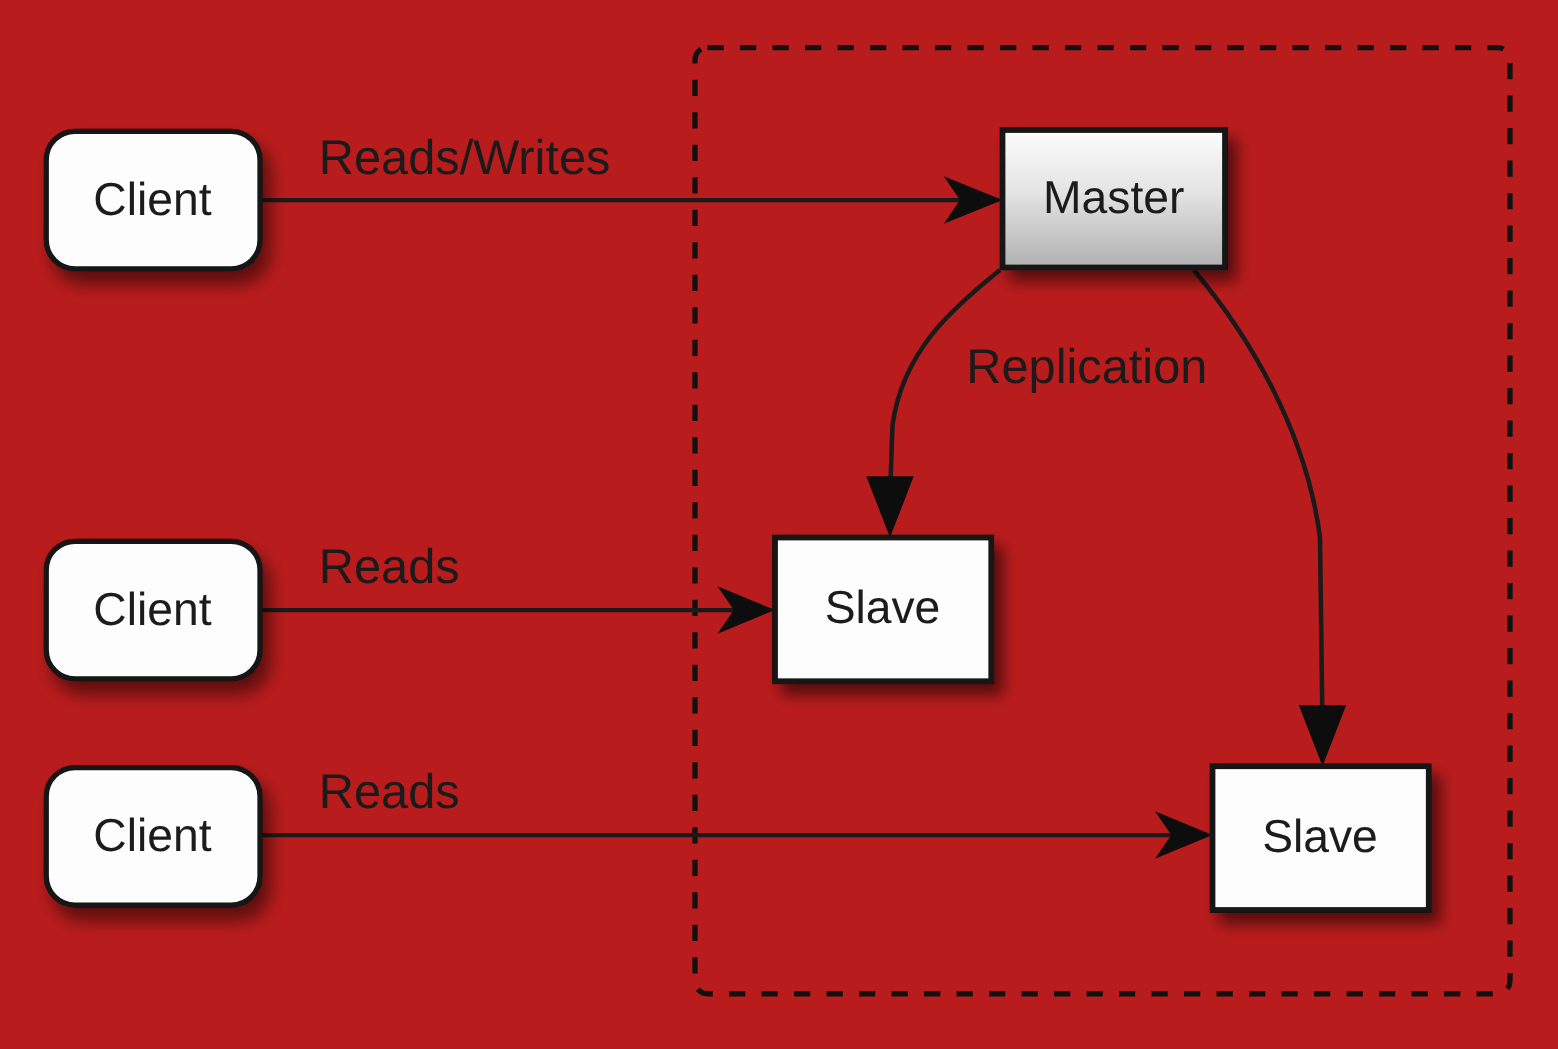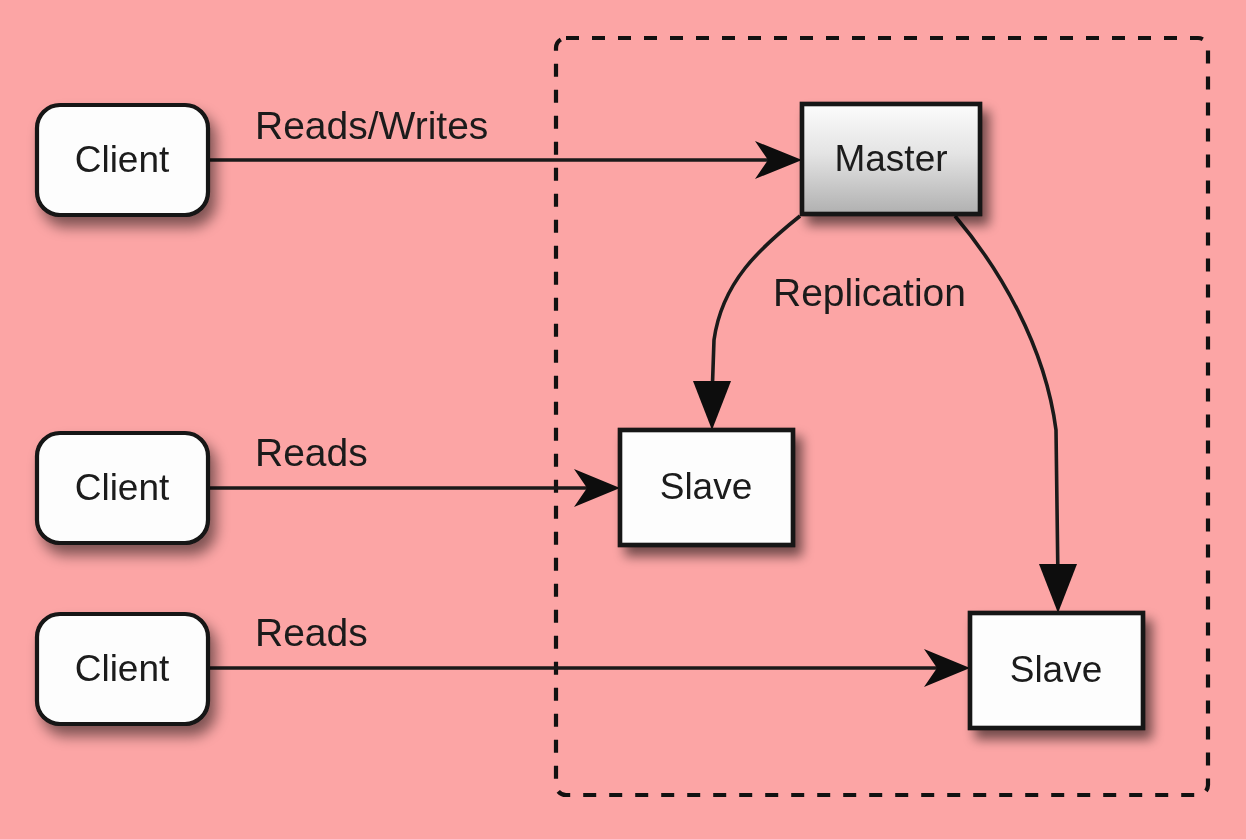--- a/index.html
+++ b/index.html
@@ -8,21 +8,21 @@
     padding: 0;
     background: #ffffff;
   }
   body {
     font-family: "Liberation Sans", "DejaVu Sans", sans-serif;
   }
   #diagram-root {
     position: relative;
     width: 1246px;
     height: 839px;
-    background: #fca5a5;
+    background: #b91c1c;
     overflow: hidden;
   }
   #diagram-svg {
     position: absolute;
     top: 0;
     left: 0;
     width: 1246px;
     height: 839px;
     display: block;
   }

